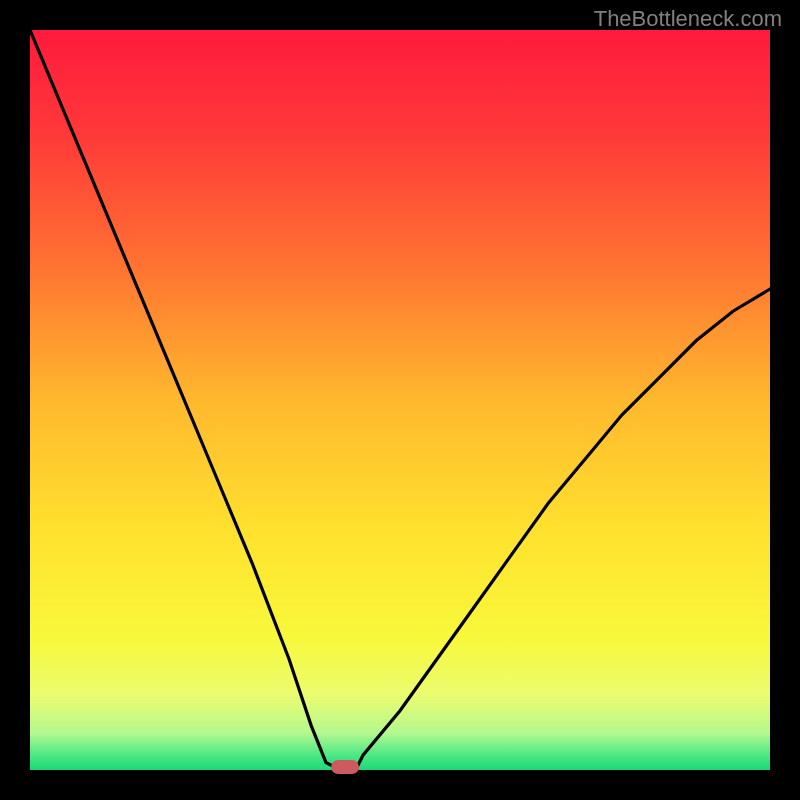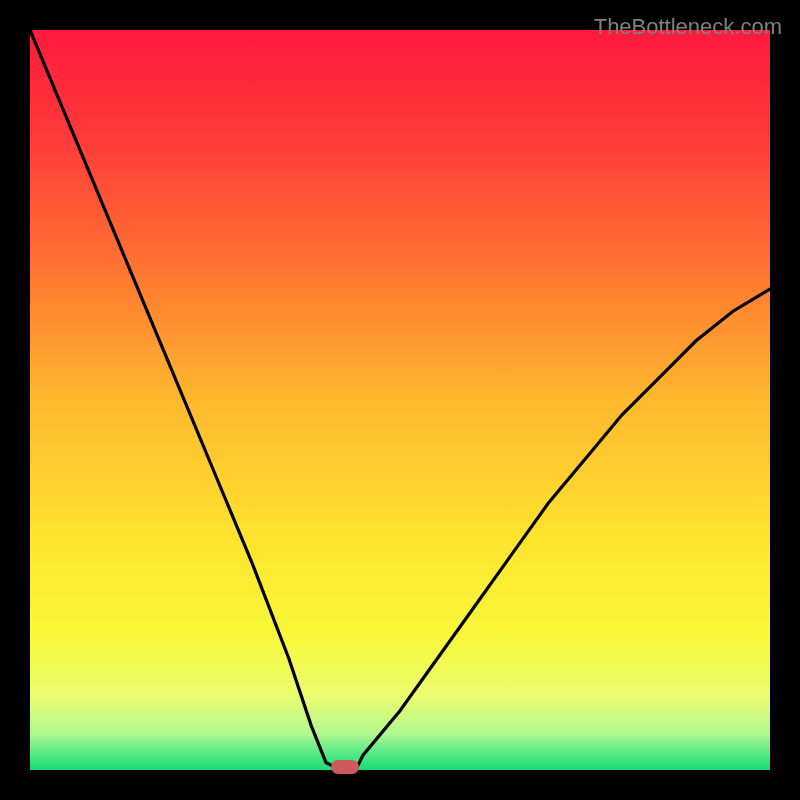--- a/index.html
+++ b/index.html
@@ -12,21 +12,21 @@
     position: relative;
   }
   .outer {
     width: 800px;
     height: 800px;
     background: #000;
     position: relative;
   }
   .watermark {
     position: absolute;
-    top: 14px;
+    top: 6px;
     right: 18px;
     color: #808080;
     font-size: 22px;
     font-weight: 500;
     z-index: 10;
   }
   .plot-area {
     position: absolute;
     left: 30px;
     top: 30px;

